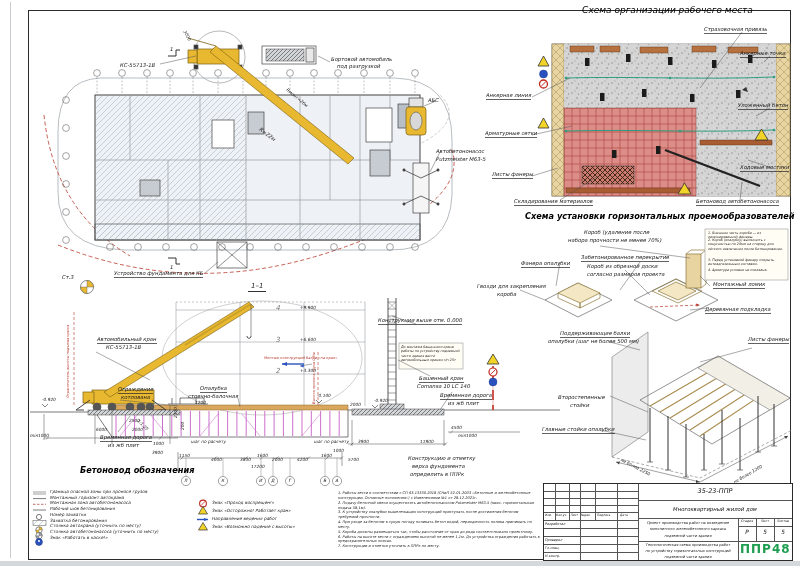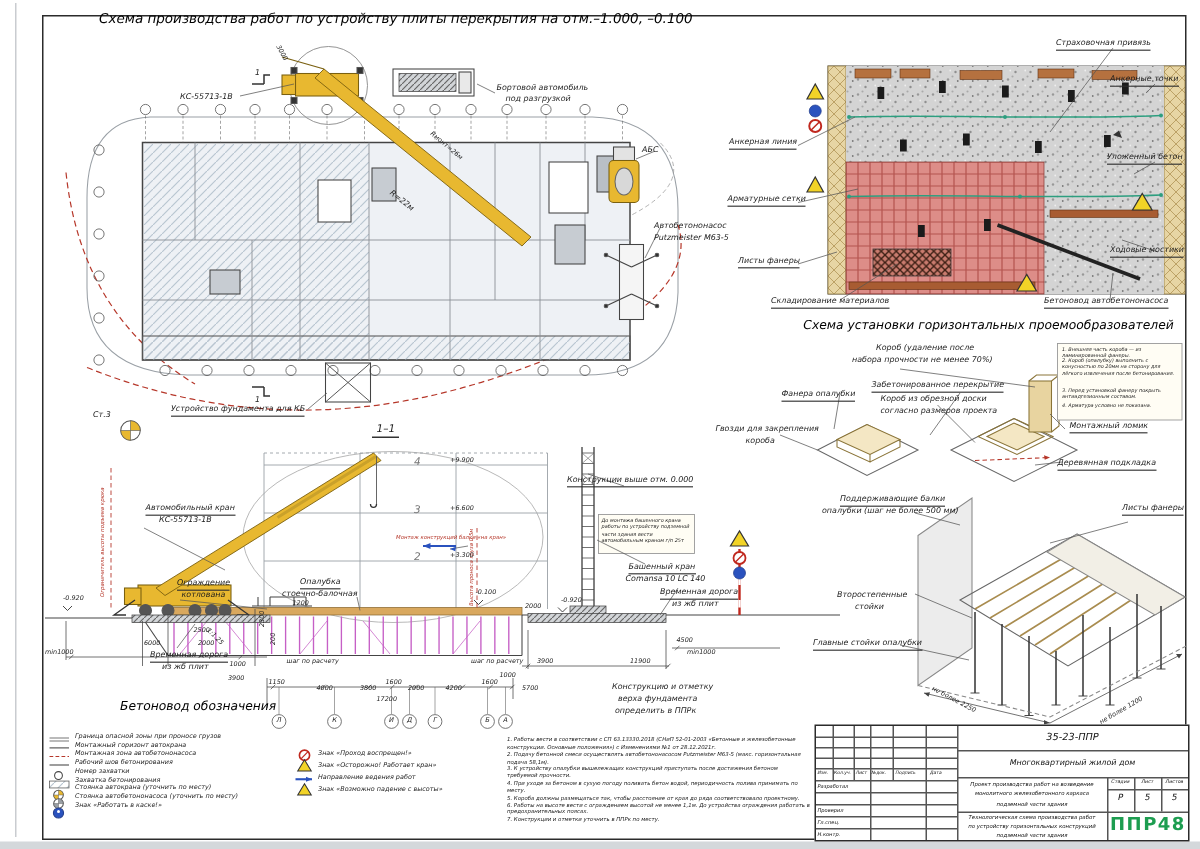--- a/index.html
+++ b/index.html
@@ -6,21 +6,21 @@
   #sheet{position:relative;width:800px;height:566px;background:#fff;overflow:hidden;
          font-family:"DejaVu Sans",sans-serif;}
   #frame{position:absolute;left:28px;top:10px;width:761px;height:548px;border:1.3px solid #2b2b2b;}
   #edgeL{position:absolute;left:10px;top:2px;width:1px;height:556px;background:#c9ccd0;}
   #botband{position:absolute;left:0;top:561px;width:800px;height:5px;background:#d4d8db;}
   .lb{position:absolute;font:italic 5.3px/1.15 "DejaVu Sans",sans-serif;color:#1c1c1c;white-space:nowrap;}
   .dim{font-size:4.3px;}
   .t36{font-size:3.6px;line-height:1.35;white-space:normal;}
   .t32{font-size:3.3px;line-height:1.3;white-space:normal;}
   .ttl{font-size:9px;color:#000;}
-  .ttl2{font-size:8.2px;color:#000;}
+  .ttl2{font-size:8.2px;color:#000;font-weight:bold;}
   .red{color:#b6372a;}
   .ul{border-bottom:1px solid rgba(45,45,45,.75);padding-bottom:.5px;}
   .ctr{text-align:center;}
   .rot{transform-origin:0 0;}
   .gl{width:9px;text-align:center;font-size:4.4px;}
   
   #tb{position:absolute;left:543px;top:483px;width:248px;height:76px;border:1.3px solid #2b2b2b;background:#fff;}
   .tbl{position:absolute;background:#555;}
   .tbt{position:absolute;font:italic 3.9px/1.2 "DejaVu Sans",sans-serif;color:#111;white-space:nowrap;}
   #logo{position:absolute;left:196px;top:58px;width:50px;text-align:left;
@@ -334,35 +334,35 @@
         <circle cx="39" cy="541" r="1" fill="#fff" stroke="none"></circle>
   <circle cx="203" cy="503.5" r="3.4" fill="#fff" stroke="#c0281e" stroke-width="1.1"></circle>
         <path d="M200.8,505.8L205.2,501.2" stroke="#c0281e" stroke-width="0.8"></path>
   <polygon points="198.5,514 207.5,514 203,506.5" fill="#f2d327" stroke="#333" stroke-width="0.7"></polygon>
   <path d="M197,519.5h11" stroke="#2a52be" stroke-width="1.4"></path>
         <path d="M208,519.5l-4,-1.6v3.2z" fill="#2a52be" stroke="none"></path>
   <polygon points="198.5,530 207.5,530 203,522.5" fill="#f2d327" stroke="#333" stroke-width="0.7"></polygon>
 </g>
 </svg>
 
-<span class="lb ttl" style="left:66px;top:8px">Схема производства работ по устройству плиты перекрытия на отм.–1.000, –0.100</span>
 <span class="lb" style="left:120px;top:62px">КС-55713-1В</span>
 <span class="lb" style="left:331px;top:56px">Бортовой автомобиль</span>
 <span class="lb" style="left:337px;top:63px">под разгрузкой</span>
 <span class="lb dim rot" style="left:186px;top:30px;transform:rotate(62deg)">3000</span>
 <span class="lb rot" style="left:262px;top:126px;transform:rotate(38deg)">R=22м</span>
 <span class="lb dim rot" style="left:288px;top:88px;transform:rotate(40deg)">Rмонт=26м</span>
 <span class="lb" style="left:428px;top:97px">АБС</span>
 <span class="lb" style="left:436px;top:148px">Автобетононасос</span>
 <span class="lb" style="left:436px;top:156px">Putzmeister М63-5</span>
 <span class="lb ul" style="left:114px;top:270px">Устройство фундамента для КБ</span>
 <span class="lb" style="left:62px;top:274px">Ст.3</span>
 <span class="lb" style="left:170px;top:46px">1</span>
 <span class="lb" style="left:170px;top:264px">1</span>
 
+<div class="lb ttl ctr" style="left:540px;top:5px;width:255px">Схема организации рабочего места</div>
 <span class="lb ul" style="left:704px;top:26px">Страховочная привязь</span>
 <span class="lb ul" style="left:740px;top:50px">Анкерные точки</span>
 <span class="lb ul" style="left:486px;top:92px">Анкерная линия</span>
 <span class="lb ul" style="left:738px;top:102px">Уложенный бетон</span>
 <span class="lb ul" style="left:485px;top:130px">Арматурные сетки</span>
 <span class="lb ul" style="left:492px;top:171px">Листы фанеры</span>
 <span class="lb ul" style="left:514px;top:198px">Складирование материалов</span>
 <span class="lb ul" style="left:740px;top:164px">Ходовые мостики</span>
 <span class="lb ul" style="left:696px;top:198px">Бетоновод автобетононасоса</span>
 

